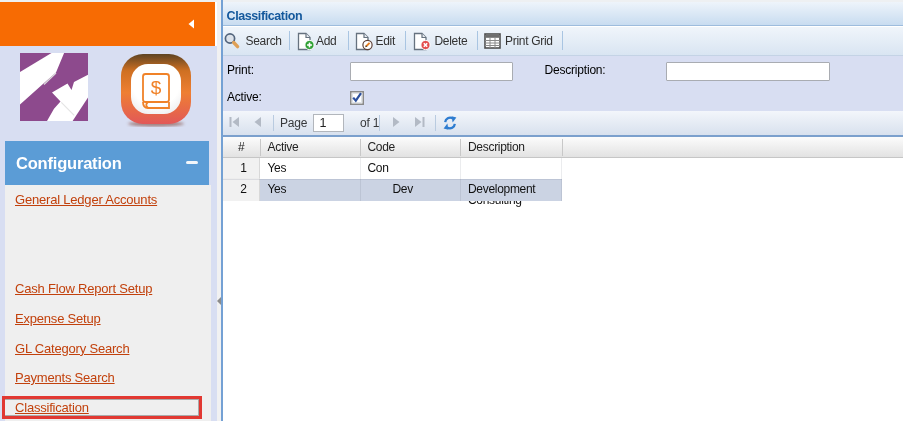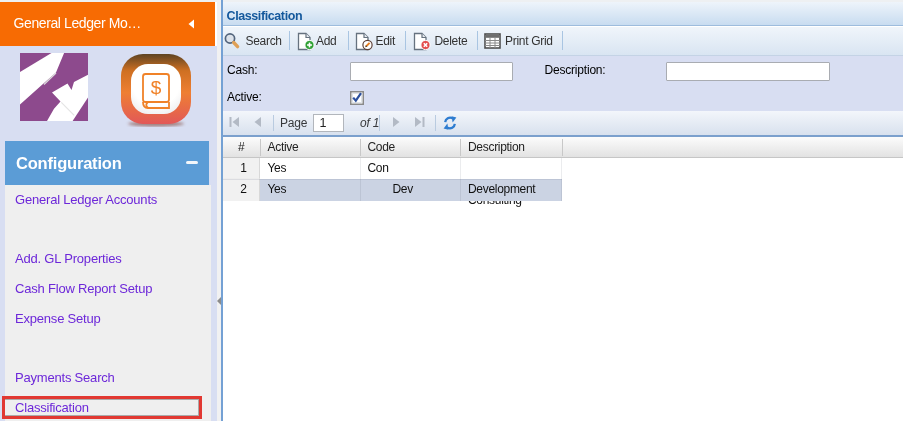--- a/index.html
+++ b/index.html
@@ -8,22 +8,20 @@
   .abs { position:absolute; }
   #page { position:relative; width:903px; height:421px; background:#fff; }
 </style>
 </head>
 <body>
 <div id="page">
 
   <div class="abs" style="left:0;top:0;width:903px;height:2px;background:#eef0f2;"></div>
 
   <div class="abs" style="left:0;top:2px;width:214.5px;height:43.5px;background:#f76b03;"></div>
-  <div class="abs" style="left:13.5px;top:2px;width:190px;height:43.5px;line-height:43.5px;
-      font-size:14px;letter-spacing:-0.4px;color:#fff;">General Ledger Mo…</div>
   <svg class="abs" style="left:188px;top:18.5px;" width="7" height="10">
     <polygon points="6,0.5 6,9.5 0.5,5" fill="#fff"></polygon>
   </svg>
 
   <div class="abs" style="left:0;top:45.5px;width:216.5px;height:375.5px;background:#d8def2;"></div>
 
   <svg class="abs" style="left:20px;top:53px;" width="68" height="68" viewBox="0 0 68 68">
     <rect x="0" y="0" width="68" height="68" fill="#ffffff"></rect>
     <polygon points="0,0 31.5,0 0,19" fill="#8d4a8d"></polygon>
     <polygon points="36,19.5 44.1,0 68,0 68,21.8 54,29 51.5,37 47.5,30.5 32,39.5 40.5,48.5 34,55.8 27,68 0,68 0,51.4 23.5,30.5" fill="#8d4a8d"></polygon>
@@ -57,26 +55,26 @@
     <text x="37" y="41" font-size="19" fill="#f08228" text-anchor="middle" font-family="Liberation Sans">$</text>
   </svg>
 
   <div class="abs" style="left:5px;top:140.5px;width:203.5px;height:44px;background:#5b9cd6;"></div>
   <div class="abs" style="left:16px;top:140.5px;height:44px;line-height:44px;
       font-size:16.5px;letter-spacing:-0.2px;font-weight:bold;color:#fff;">Configuration</div>
   <div class="abs" style="left:186px;top:160.5px;width:12px;height:3.6px;border-radius:2px;background:#f2f6fa;"></div>
 
   <div class="abs" style="left:5px;top:184.5px;width:205.5px;height:236.5px;background:#efefef;"></div>
   <div class="abs menu" style="left:15px;top:192px;">General Ledger Accounts</div>
-  <div class="abs menu" style="left:15px;top:251.4px;">Add. GL Properties</div>
   <div class="abs menu" style="left:15px;top:281.1px;text-align:center;">Cash Flow Report Setup</div>
   <div class="abs menu" style="left:15px;top:310.8px;">Expense Setup</div>
+  <div class="abs menu" style="left:15px;top:340.5px;">GL Category Search</div>
   <div class="abs menu" style="left:15px;top:370.2px;">Payments Search</div>
   <div class="abs menu" style="left:15px;top:399.9px;">Classification</div>
-  <style>.menu{font-size:13px;letter-spacing:-0.2px;color:#6d28d9;height:15px;line-height:15px;}</style>
+  <style>.menu{font-size:13px;letter-spacing:-0.2px;color:#c2410c;height:15px;line-height:15px;text-decoration:underline;}</style>
 
   <div class="abs" style="left:1.5px;top:396px;width:200px;height:22.5px;border:3px solid #e13832;"></div>
   <div class="abs" style="left:4.5px;top:399px;width:194px;height:16.5px;border:1px solid #aaa;border-left:none;"></div>
 
   <div class="abs" style="left:216.5px;top:0;width:4px;height:421px;background:#f1f1f2;"></div>
   <svg class="abs" style="left:216.5px;top:296.5px;" width="4" height="8">
     <polygon points="4,0 4,8 0,4" fill="#8c8c8c"></polygon>
   </svg>
 
   <div class="abs" style="left:220.5px;top:0;width:2px;height:421px;background:#74a1d4;"></div>
@@ -135,21 +133,21 @@
     <line x1="11" y1="5" x2="11" y2="15" stroke="#8a8a8a" stroke-width="1"></line>
   </svg>
   <div class="abs tlabel" style="left:505px;">Print Grid</div>
   <div class="abs tsep" style="left:561.5px;"></div>
   <style>
     .tlabel{top:26.5px;height:29px;line-height:29px;font-size:12px;letter-spacing:-0.3px;color:#333;text-align:right;}
     .tsep{top:31px;width:1px;height:19px;background:#a9c5e2;}
   </style>
 
   <div class="abs" style="left:222.5px;top:55.5px;width:680.5px;height:55px;background:#d8def2;"></div>
-  <div class="abs flabel" style="left:227px;top:62px;">Cash:</div>
+  <div class="abs flabel" style="left:227px;top:62px;">Print:</div>
   <div class="abs finput" style="left:349.5px;top:61.5px;width:163px;"></div>
   <div class="abs flabel" style="left:544.5px;top:62px;">Description:</div>
   <div class="abs finput" style="left:666px;top:61.5px;width:164px;"></div>
   <div class="abs flabel" style="left:227px;top:89px;">Active:</div>
   <style>
     .flabel{font-size:12px;letter-spacing:-0.2px;color:#000;height:17px;line-height:17px;}
     .finput{height:19px;background:#fff;border:1px solid #a9acb2;border-radius:1px;}
   </style>
 
   <svg class="abs" style="left:349.5px;top:90.5px;" width="14" height="14" viewBox="0 0 14 14">
@@ -164,21 +162,21 @@
     <rect x="0.5" y="0" width="2" height="10" fill="#b3bac5"></rect>
     <polygon points="10,0 10,10 3.5,5" fill="#b3bac5"></polygon>
   </svg>
   <svg class="abs" style="left:253.5px;top:117px;" width="8" height="10">
     <polygon points="7,0 7,10 0.5,5" fill="#b3bac5"></polygon>
   </svg>
   <div class="abs psep" style="left:272.5px;"></div>
   <div class="abs plabel" style="left:280px;">Page</div>
   <div class="abs" style="left:312.5px;top:113.5px;width:31.5px;height:18px;background:#fff;
       border:1px solid #b2b6bc;font-size:12.5px;color:#222;line-height:16px;padding-left:6px;">1</div>
-  <div class="abs plabel" style="left:360px;font-style:italic;">of 1</div>
+  <div class="abs plabel" style="left:360px;">of 1</div>
   <div class="abs psep" style="left:378.5px;"></div>
   <svg class="abs" style="left:392px;top:117px;" width="8" height="10">
     <polygon points="1,0 1,10 7.5,5" fill="#b3bac5"></polygon>
   </svg>
   <svg class="abs" style="left:414px;top:117px;" width="11" height="10">
     <polygon points="1,0 1,10 7.5,5" fill="#b3bac5"></polygon>
     <rect x="8.5" y="0" width="2" height="10" fill="#b3bac5"></rect>
   </svg>
   <div class="abs psep" style="left:435px;"></div>
   <svg class="abs" style="left:443px;top:115.5px;" width="14" height="14" viewBox="0 0 14 14">

